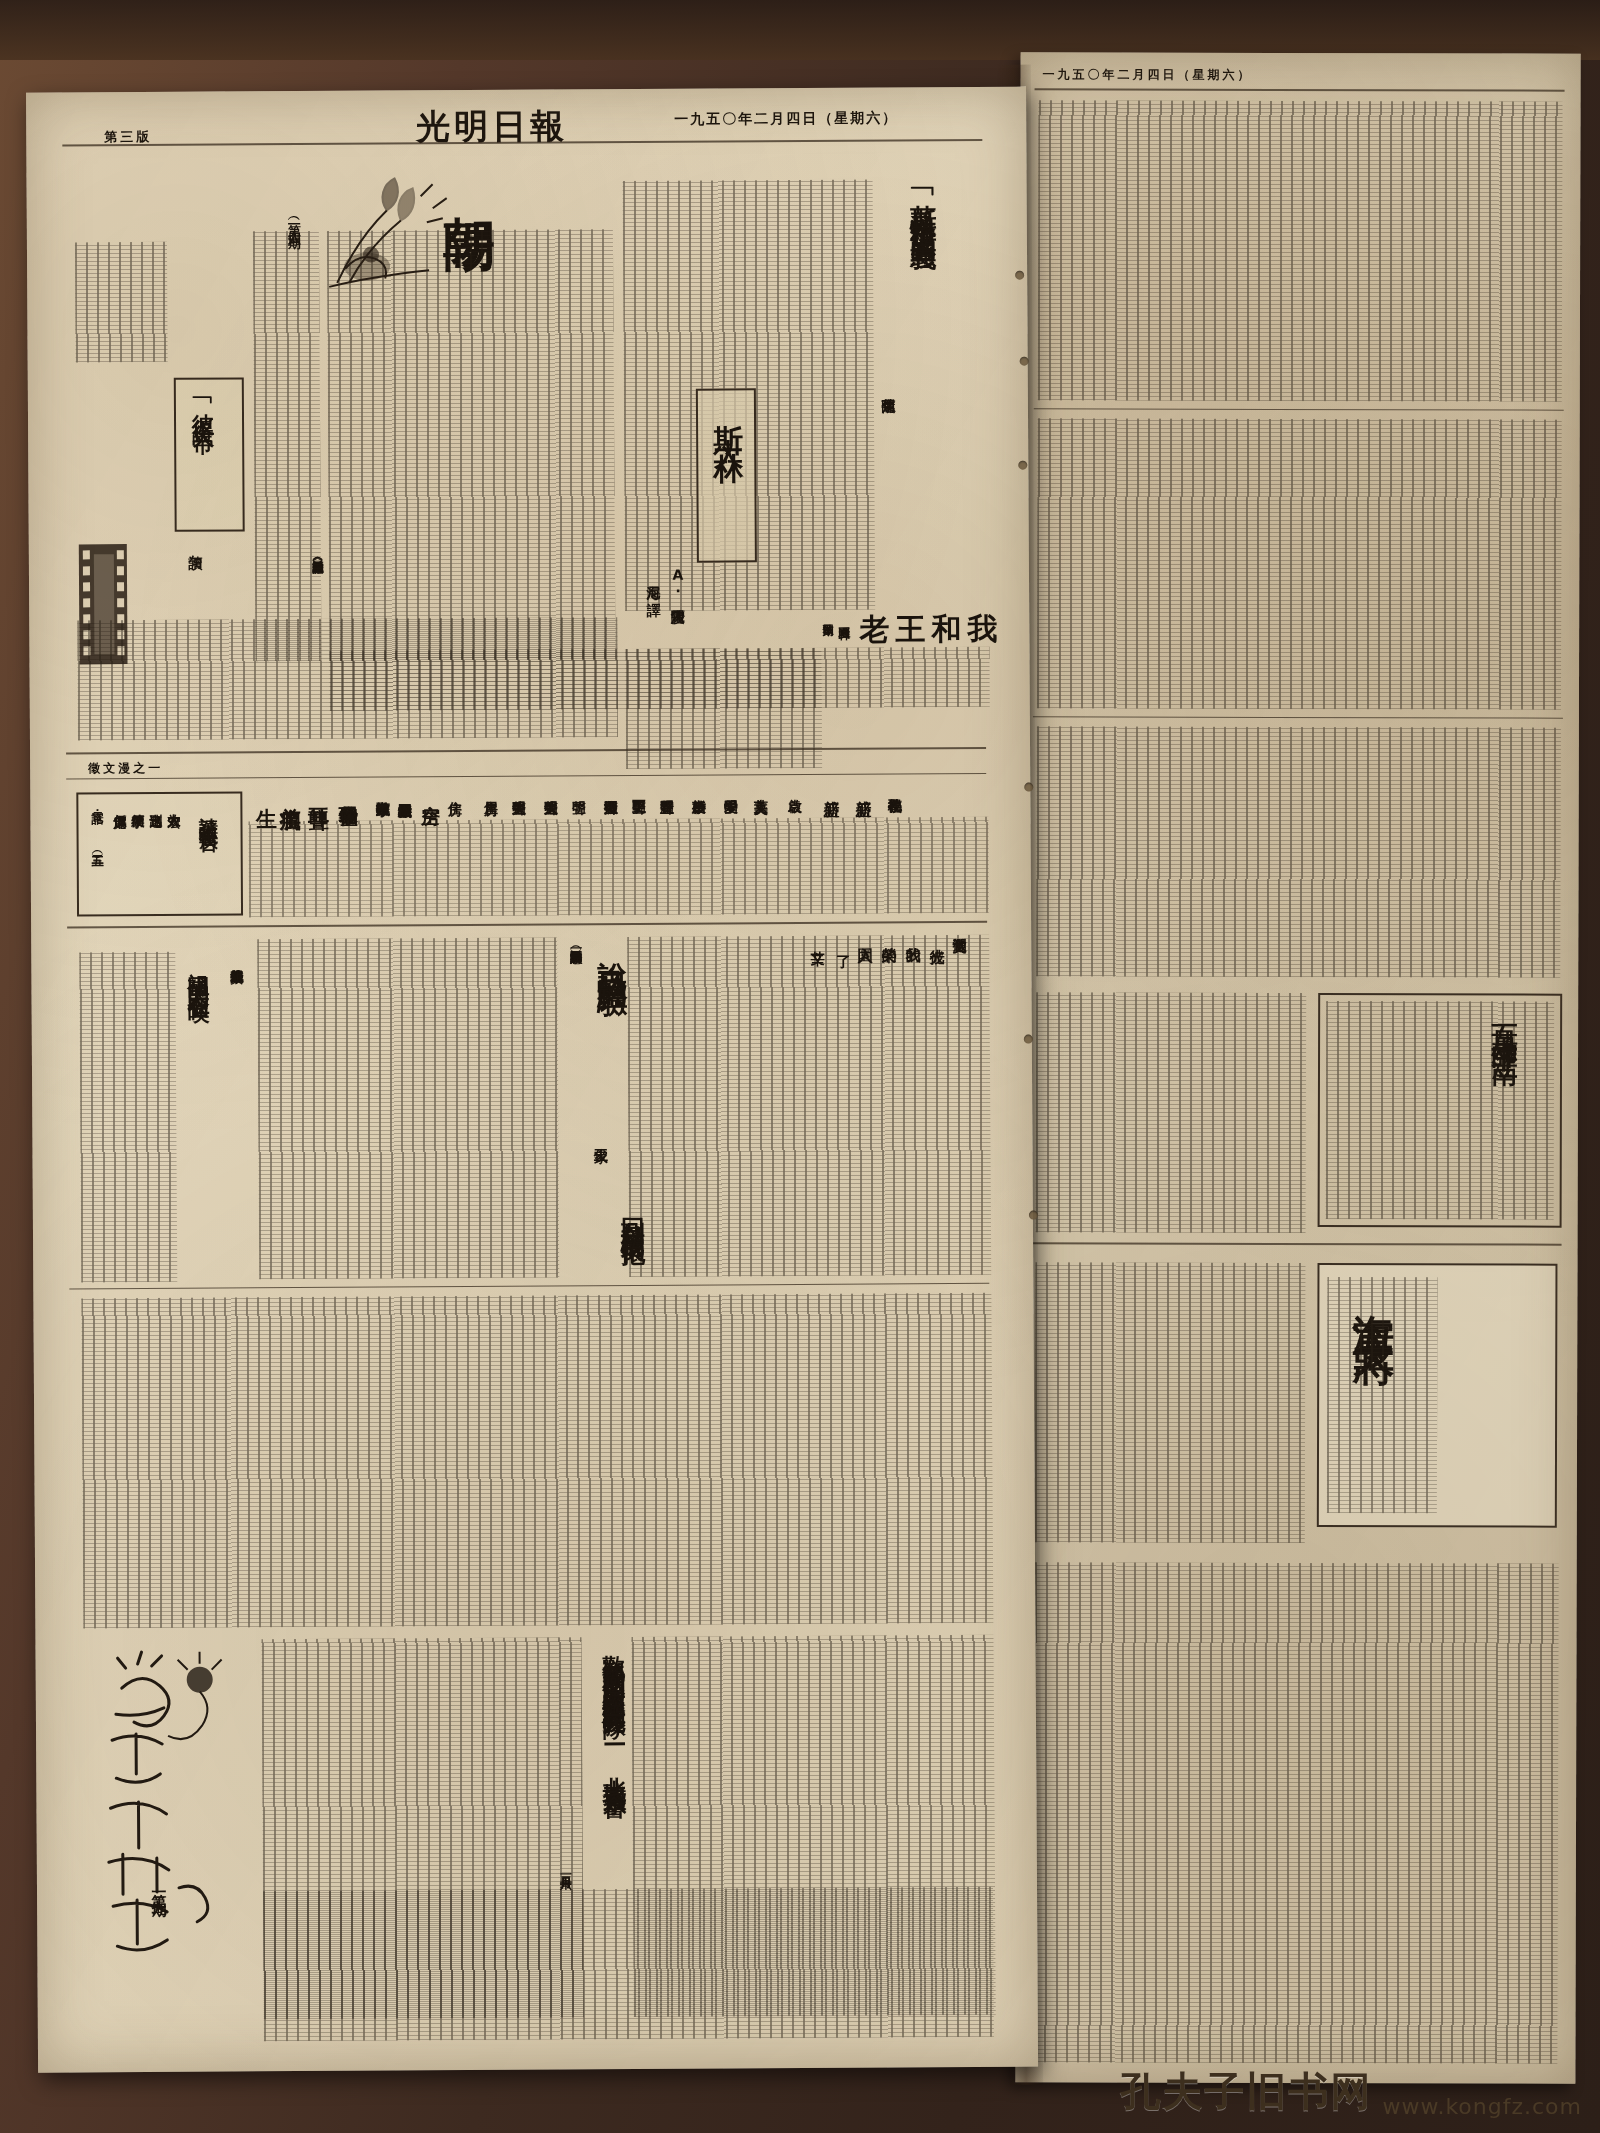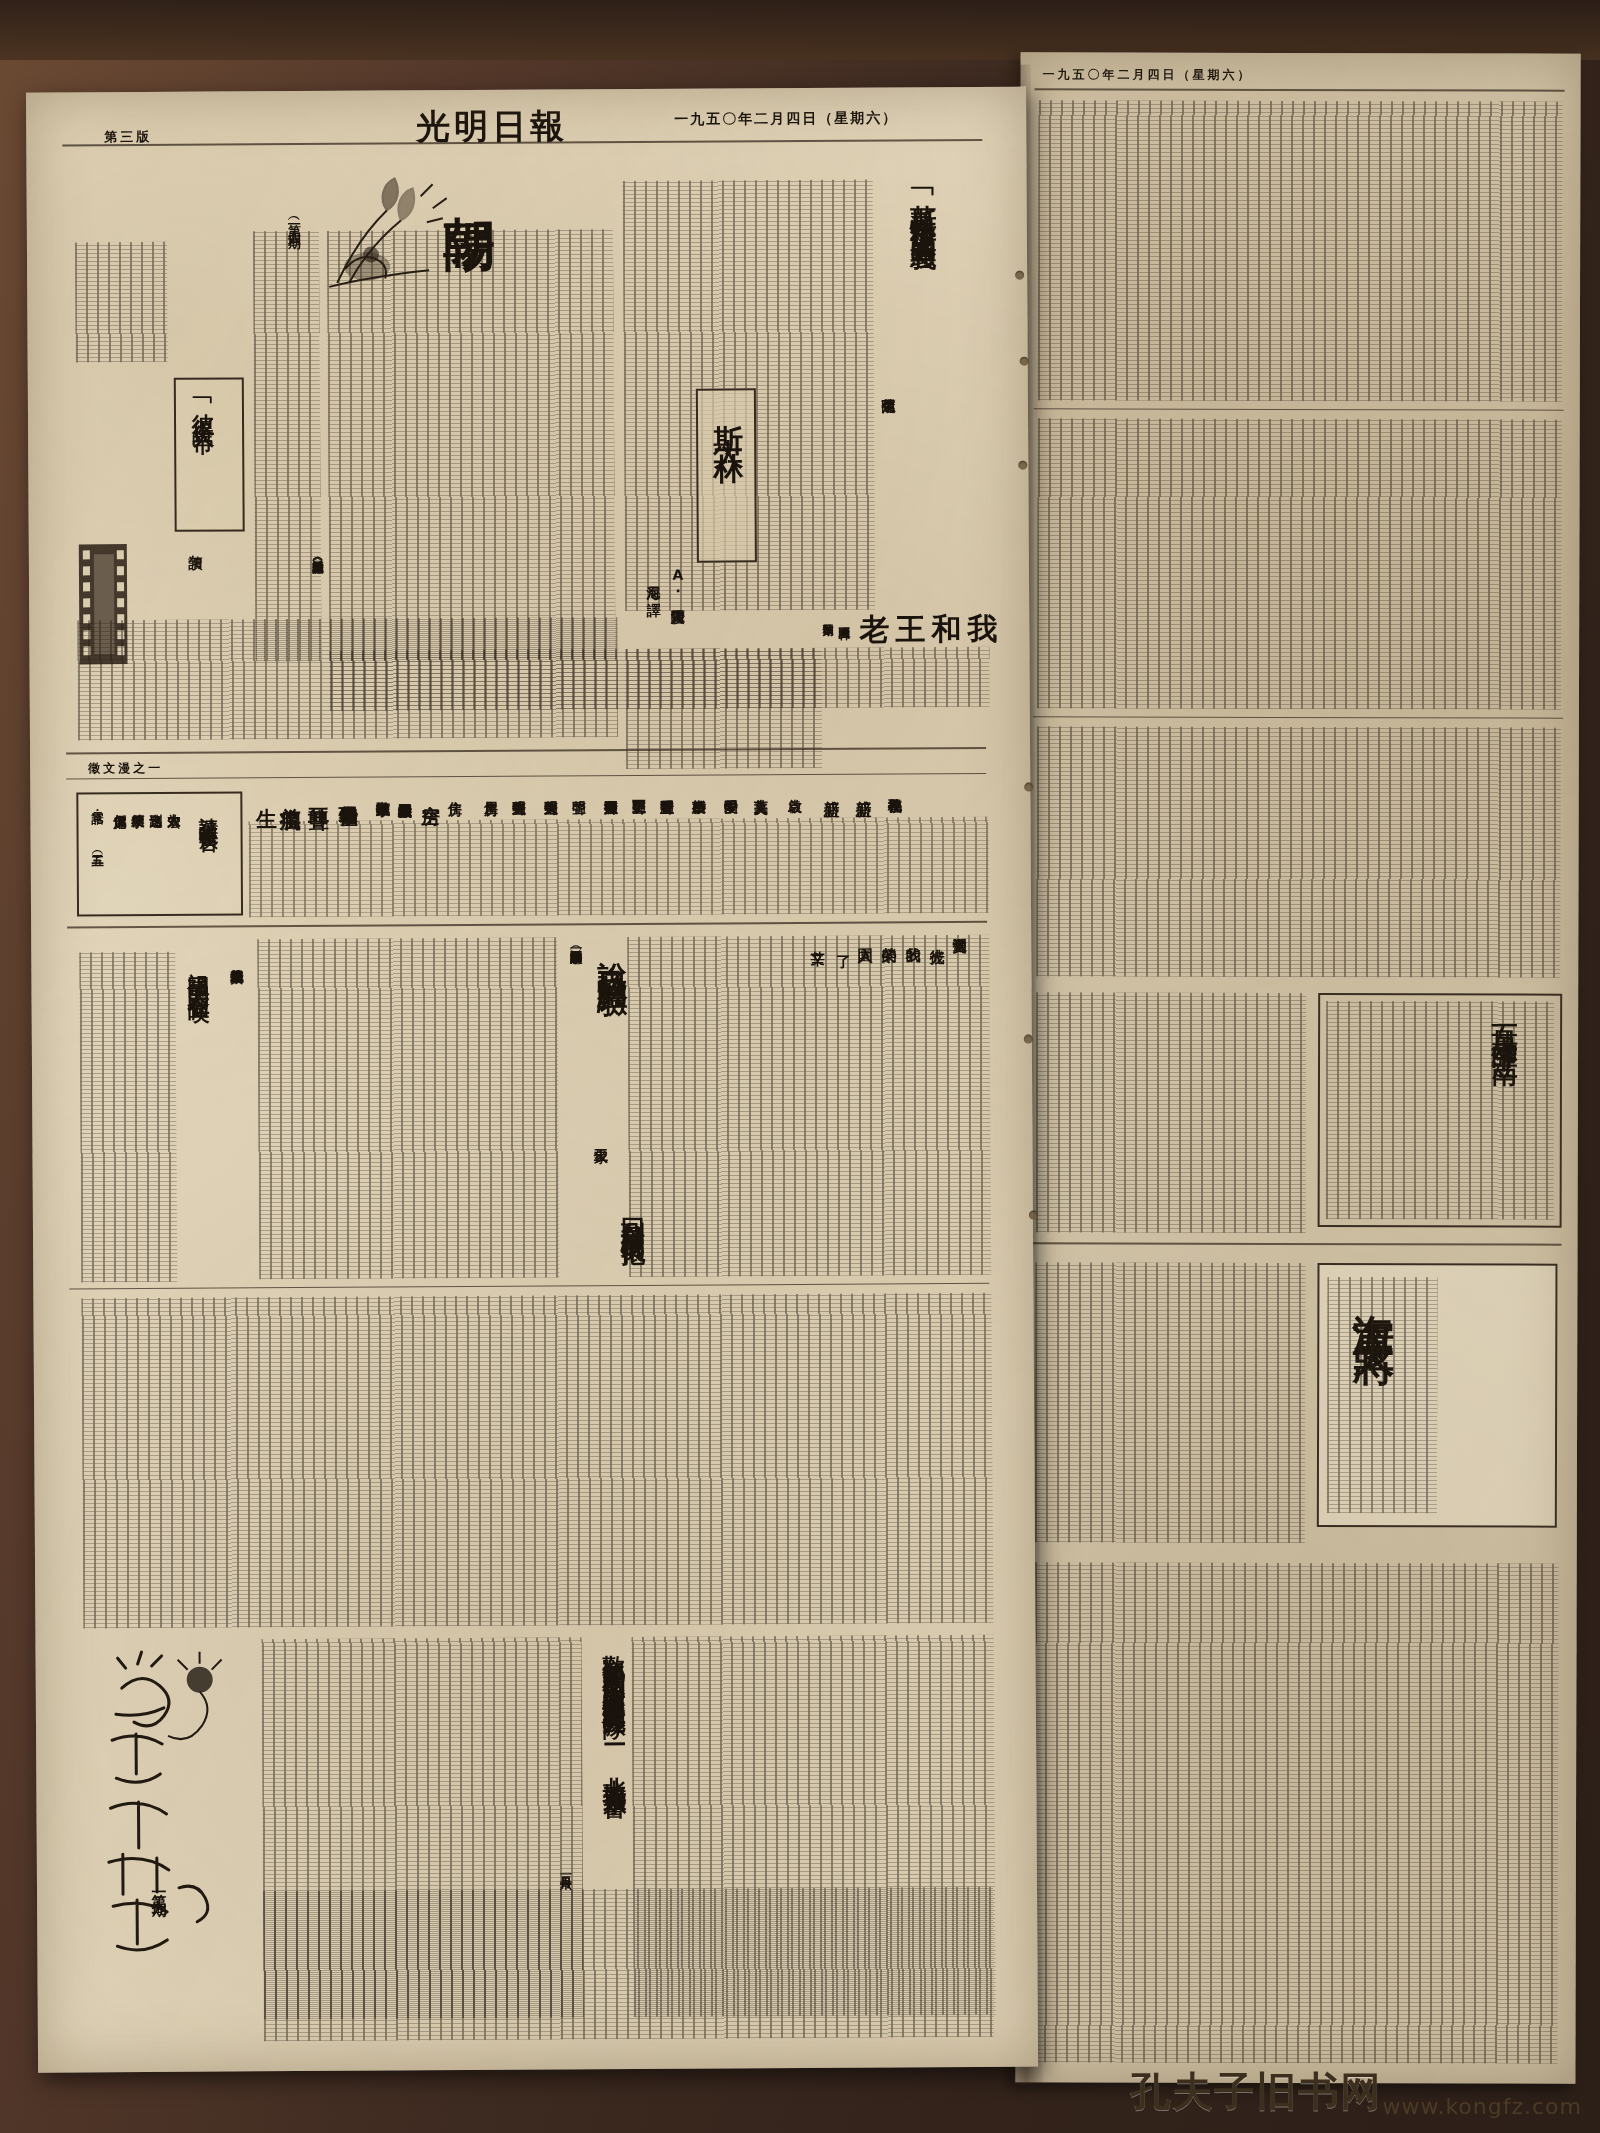--- a/index.html
+++ b/index.html
@@ -85,21 +85,21 @@
     background-image:
       repeating-linear-gradient(90deg, rgba(40,32,22,.8) 0 2px, rgba(0,0,0,0) 2px 11px),
       repeating-linear-gradient(0deg, rgba(40,32,22,.5) 0 1px, rgba(0,0,0,0) 1px 4px);
   }
   
   .ornament{
     position:absolute;
   }
   .watermark{
     position:absolute;right:18px;bottom:14px;
-    display:flex;align-items:flex-end;
+    display:flex;align-items:flex-end;gap:10px;
     color:#4b3a26;
   }
   .wm-main{
     font-size:40px;font-weight:bold;color:#3d2f1e;
     text-shadow:0 1px 0 rgba(255,255,255,.35);
     letter-spacing:2px;
   }
   .wm-sub{font-size:22px;color:#4a3a26;letter-spacing:1px;}
   .hole{
     position:absolute;width:9px;height:9px;border-radius:50%;

